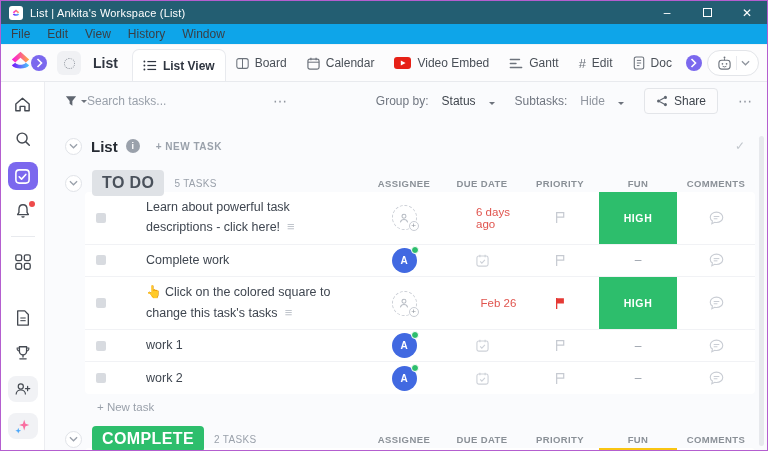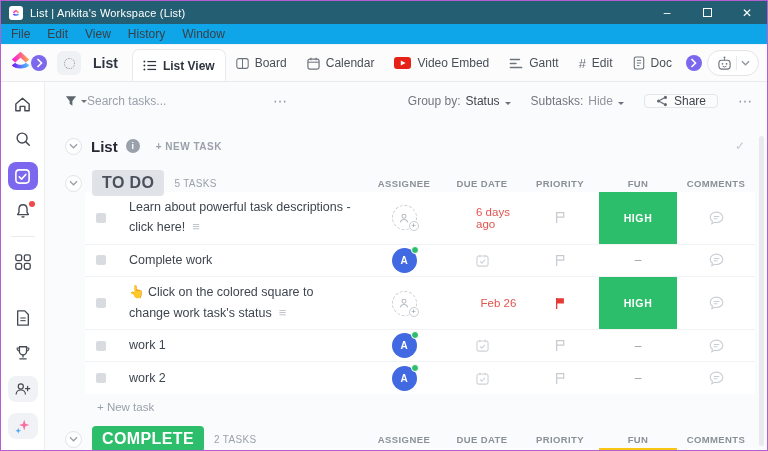--- a/index.html
+++ b/index.html
@@ -48,25 +48,25 @@
   .main { flex:1; display:flex; flex-direction:column; min-width:0; }
 
   
   .toolbar { height:38px; background:#fafbfd; display:flex; align-items:center; padding:0 14px 0 20px; flex:none; }
   .filterwrap { display:flex; align-items:center; gap:4px; cursor:pointer; }
   .caret { width:0; height:0; border:3.5px solid transparent; border-top-color:#6d737c; margin-top:4px; }
   .searchinput { border:none; background:transparent; outline:none; font-family:"Liberation Sans",sans-serif; font-size:12px; color:#3a3f45; width:130px; }
   .searchinput::placeholder { color:#9aa1ab; }
   .tb-ellipsis { color:#8f959e; font-size:14px; letter-spacing:1px; margin-left:56px; cursor:pointer; }
   .tbright { margin-left:auto; display:flex; align-items:center; gap:20px; }
-  .ctrl { display:flex; align-items:flex-end; gap:5px; font-size:12px; cursor:pointer; }
+  .ctrl { display:flex; align-items:flex-end; gap:13px; font-size:12px; cursor:pointer; }
   .ctrl .lbl { color:#707680; }
   .ctrl .val { color:#3f454d; }
   .ctrl .val.muted { color:#8f959e; }
-  .sharebtn { display:flex; align-items:center; gap:6px; height:14px; padding:0 11px; border:1px solid #e3e5e9; border-radius:4px; background:#fcfcfd; font-size:12px; color:#3f454d; cursor:pointer; }
+  .sharebtn { display:flex; align-items:center; gap:6px; height:26px; padding:0 11px; border:1px solid #e3e5e9; border-radius:4px; background:#fcfcfd; font-size:12px; color:#3f454d; cursor:pointer; }
 
   
   .content { flex:1; background:#fafbfd; position:relative; padding:12px 12px 0 20px; overflow:hidden; }
   .vscroll { position:absolute; right:3px; top:16px; bottom:4px; width:5px; background:#e7e9ed; border-radius:3px; }
 
   .listheader { display:flex; align-items:center; height:28px; margin-bottom:10px; }
   .chevcirc { width:17px; height:17px; border:1px solid #e0e3e8; border-radius:50%; display:flex; align-items:center; justify-content:center; color:#9aa1ab; background:#fff; cursor:pointer; flex:none; }
   .listtitle { font-size:15px; font-weight:bold; color:#262b33; margin:0 8px 0 9px; }
   .infoicon { width:14px; height:14px; border-radius:50%; background:#9aa1ab; color:#fff; font-size:9px; font-weight:bold; display:flex; align-items:center; justify-content:center; cursor:pointer; }
   .newtask { font-size:10px; font-weight:bold; letter-spacing:.5px; color:#9aa1ab; margin-left:16px; cursor:pointer; }
@@ -79,21 +79,21 @@
   .badge { font-size:16px; font-weight:bold; letter-spacing:.4px; padding:4px 10px; border-radius:4px; cursor:pointer; }
   .badge.todo { background:#dfe2e6; color:#4a515b; }
   .badge.complete { background:#2dbe6c; color:#fff; }
   .gcount { font-size:10px; color:#9aa1ab; letter-spacing:.3px; }
 
   .rows { margin-left:20px; background:#fff; border-radius:4px; overflow:hidden; }
   .trow { border-bottom:1px solid #f1f2f5; min-height:32px; }
   .trow.tall { min-height:49px; }
   .trow:last-child { border-bottom:none; }
   .trow .cell { display:flex; align-items:center; justify-content:center; }
-  .cell.cname { justify-content:flex-start; padding:6px 8px 6px 11px; gap:23px; }
+  .cell.cname { justify-content:flex-start; padding:6px 8px 6px 11px; gap:40px; }
   .statussq { width:10px; height:10px; background:#d8dbe0; border-radius:2px; flex:none; cursor:pointer; }
   .tname { font-size:12.5px; color:#3f4650; line-height:1.55; cursor:pointer; }
   .descic { color:#c0c5cc; font-size:13px; margin-left:7px; }
   .avatar { width:25px; height:25px; border-radius:50%; background:#4169e1; color:#fff; font-size:10px; font-weight:bold; display:flex; align-items:center; justify-content:center; position:relative; cursor:pointer; }
   .greendot { position:absolute; top:-2px; right:-2px; width:8px; height:8px; background:#2dbe6c; border:1.5px solid #fff; border-radius:50%; }
   .avempty { width:25px; height:25px; border:1.3px dashed #c9cdd4; border-radius:50%; display:flex; align-items:center; justify-content:center; position:relative; cursor:pointer; }
   .plusbadge { position:absolute; bottom:-2px; right:-3px; width:10px; height:10px; background:#fff; border:1px solid #c9cdd4; border-radius:50%; color:#8f959e; font-size:8px; line-height:8px; text-align:center; }
   .duetext { font-size:11.5px; color:#e0544e;padding-left:33px; }
   .fundash { font-size:12px; color:#9aa1ab; }
   .cell.cfun { padding:0; }
@@ -471,21 +471,21 @@
                     <line x1="5" y1="6" x2="11" y2="6"></line>
                     <line x1="5" y1="8.4" x2="9" y2="8.4"></line>
                   </g>
                 </svg>
               </div>
           </div>
 
           <div class="grid trow tall">
             <div class="cell cname">
               <span class="statussq"></span>
-              <span class="tname"><span>👆 Click on the colored square to change work task's status</span><span class="descic">≡</span></span>
+              <span class="tname"><span>👆 Click on the colored square to change this task's tasks</span><span class="descic">≡</span></span>
             </div>
             <div class="cell">
                 <span class="avempty">
                   <svg width="12" height="12" viewBox="0 0 14 14">
                     <circle cx="7" cy="5" r="2.3" fill="none" stroke="#b7bcc4" stroke-width="1.2"></circle>
                     <path d="M2.8 12 a4.3 4.3 0 0 1 8.4 0" fill="none" stroke="#b7bcc4" stroke-width="1.2"></path>
                   </svg>
                   <span class="plusbadge">+</span>
                 </span>
               </div>

